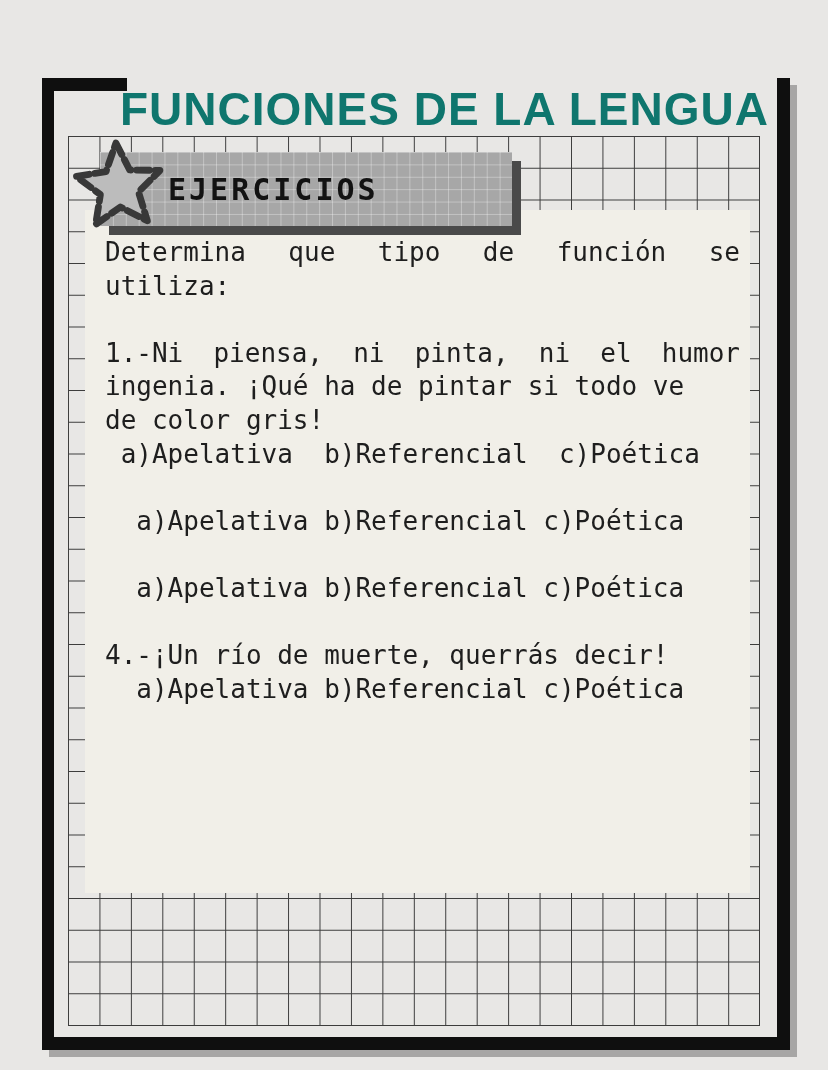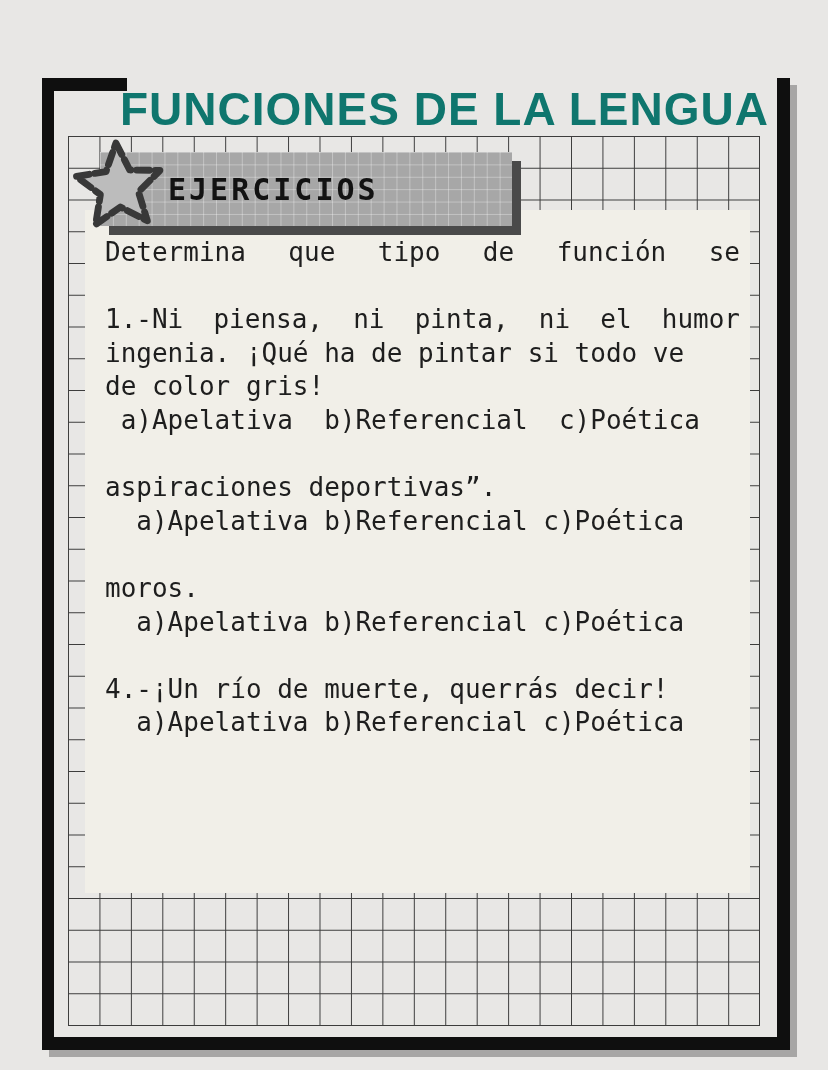--- a/index.html
+++ b/index.html
@@ -75,30 +75,29 @@
 </head>
 <body>
 
 <div class="stage">
 
   <div class="grid-paper"></div>
 
   <div class="sheet">
     <div class="sheet-content">
       <div class="line just">Determina que tipo de función se</div>
+      <div class="line">utiliza:</div>
       <div class="line"></div>
       <div class="line just">1.-Ni piensa, ni pinta, ni el humor</div>
       <div class="line">ingenia. ¡Qué ha de pintar si todo ve</div>
       <div class="line">de color gris!</div>
       <div class="line"> a)Apelativa  b)Referencial  c)Poética</div>
       <div class="line"></div>
-      <div class="line">aspiraciones deportivas”.</div>
       <div class="line">  a)Apelativa b)Referencial c)Poética</div>
       <div class="line"></div>
-      <div class="line">moros.</div>
       <div class="line">  a)Apelativa b)Referencial c)Poética</div>
       <div class="line"></div>
       <div class="line">4.-¡Un río de muerte, querrás decir!</div>
       <div class="line">  a)Apelativa b)Referencial c)Poética</div>
     </div>
   </div>
 
   <div class="badge">
     <span class="badge-label">EJERCICIOS</span>
   </div>

